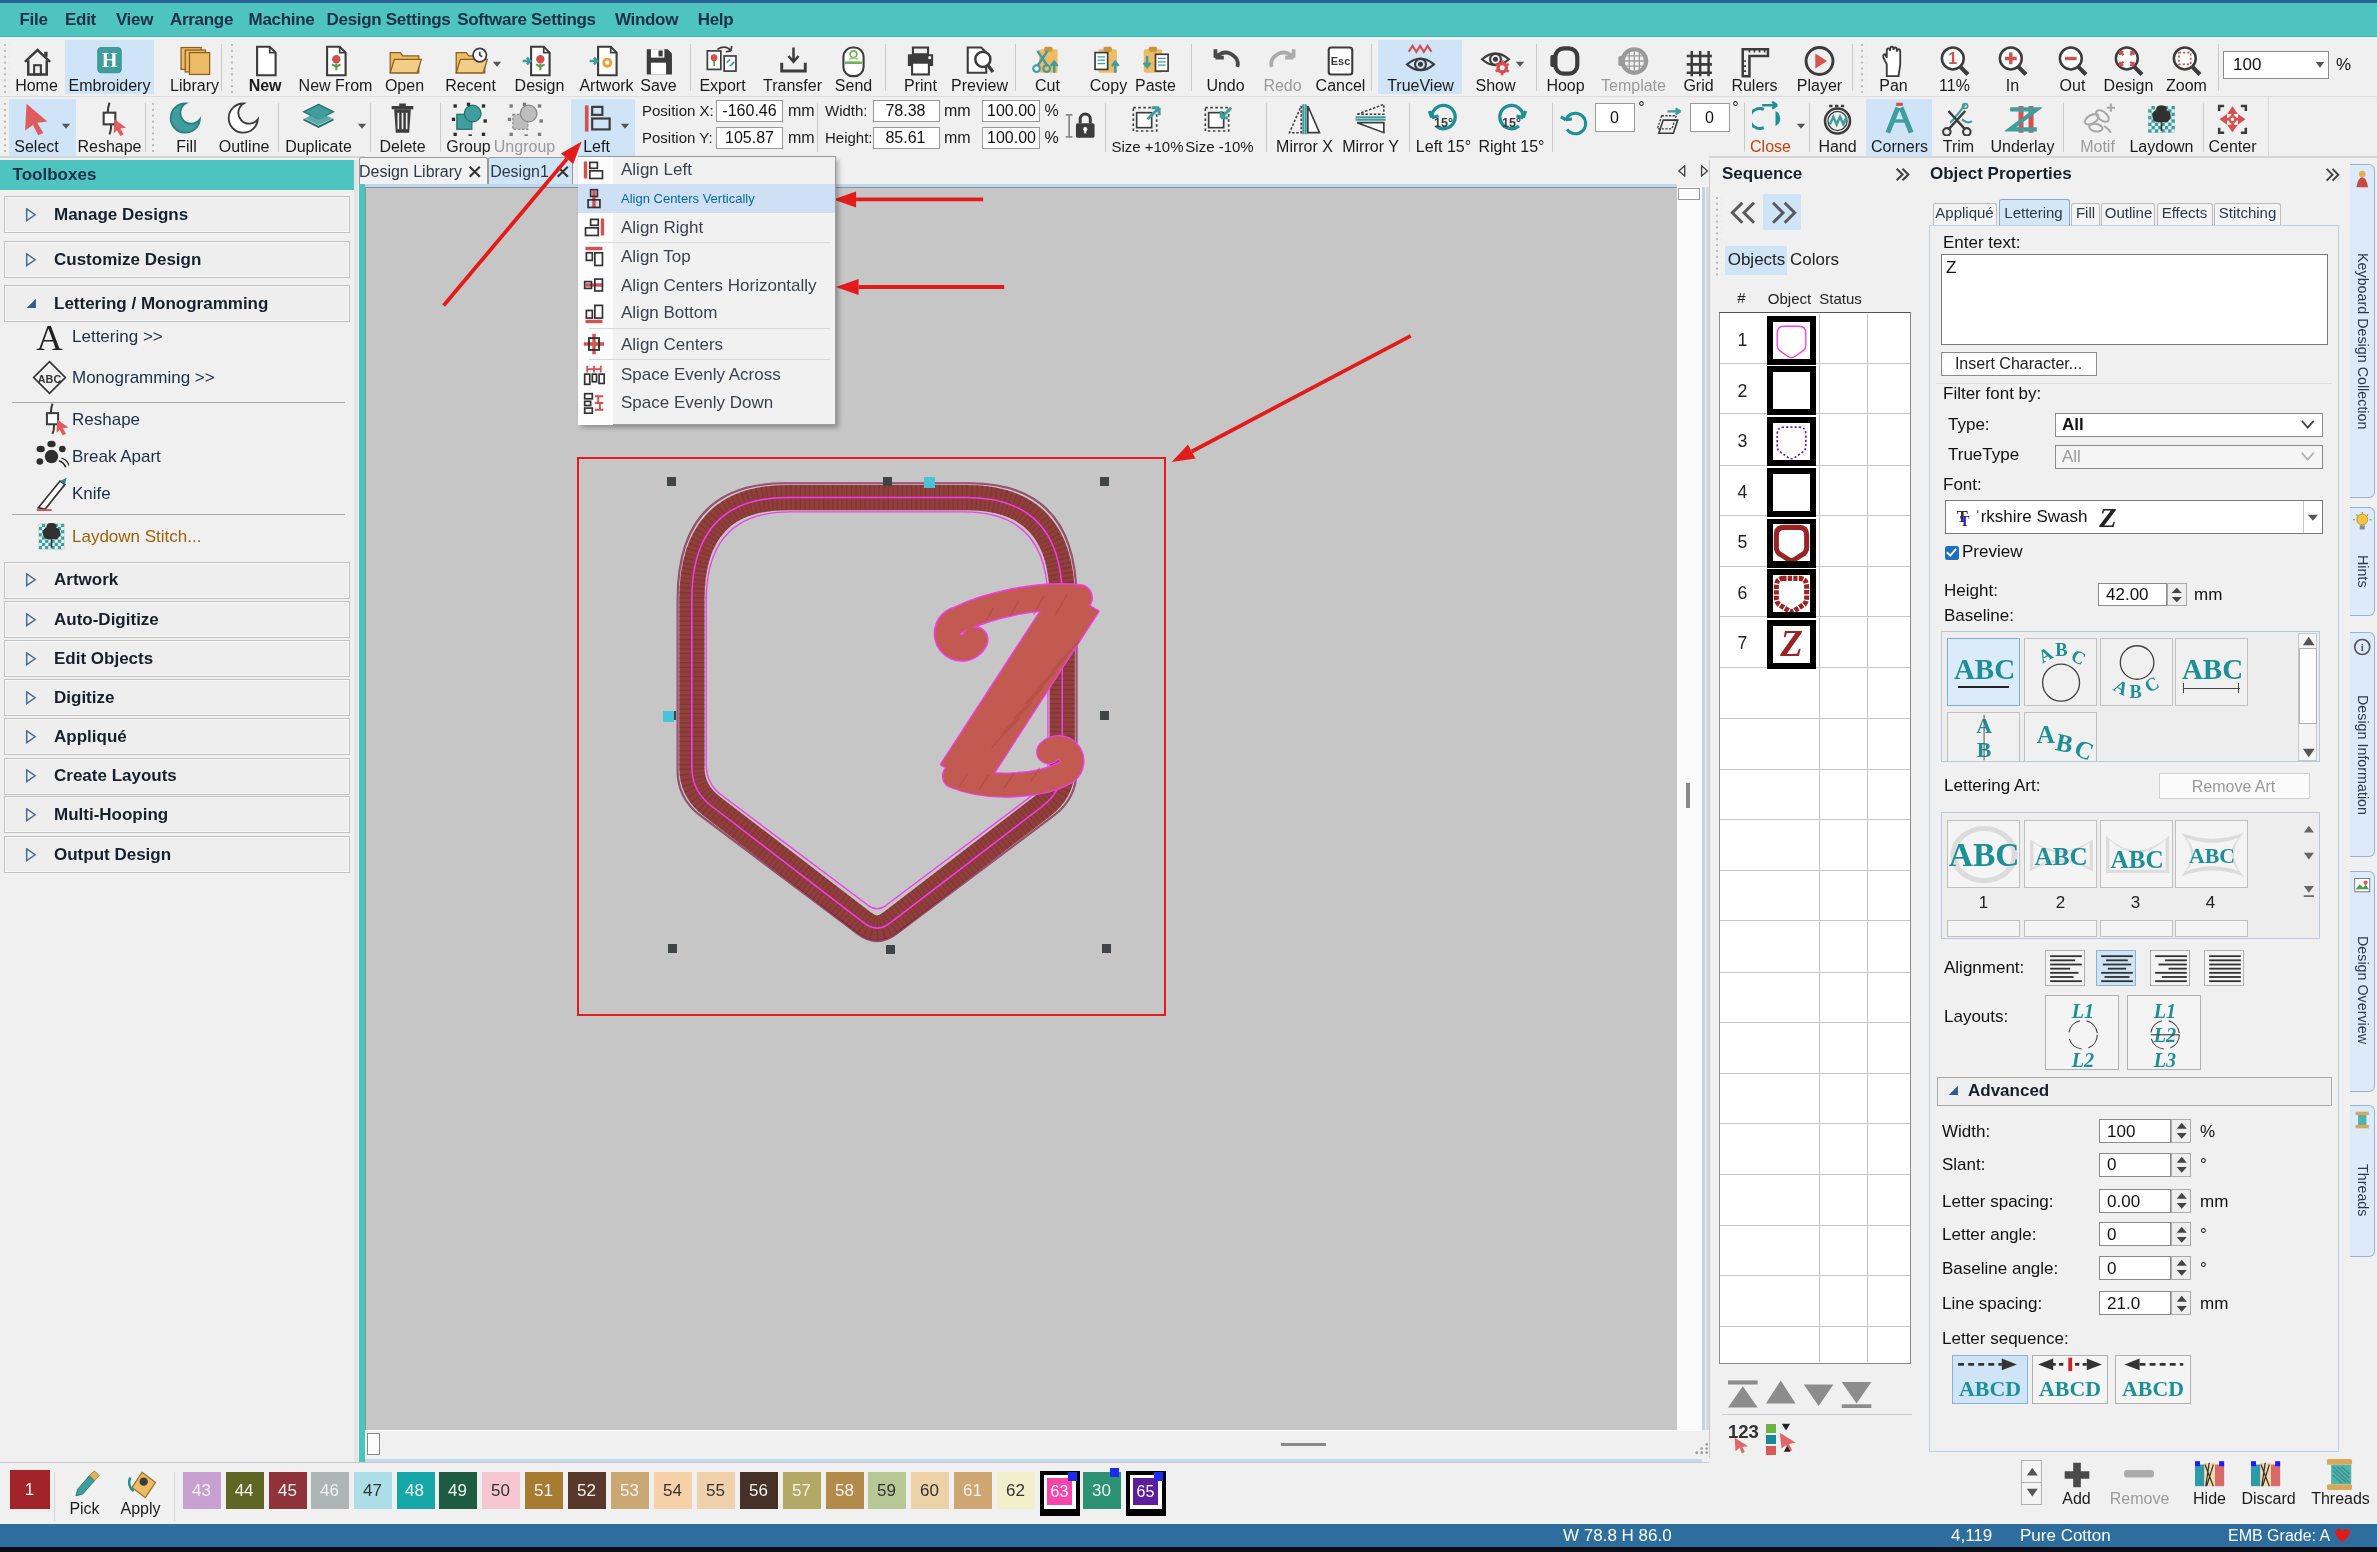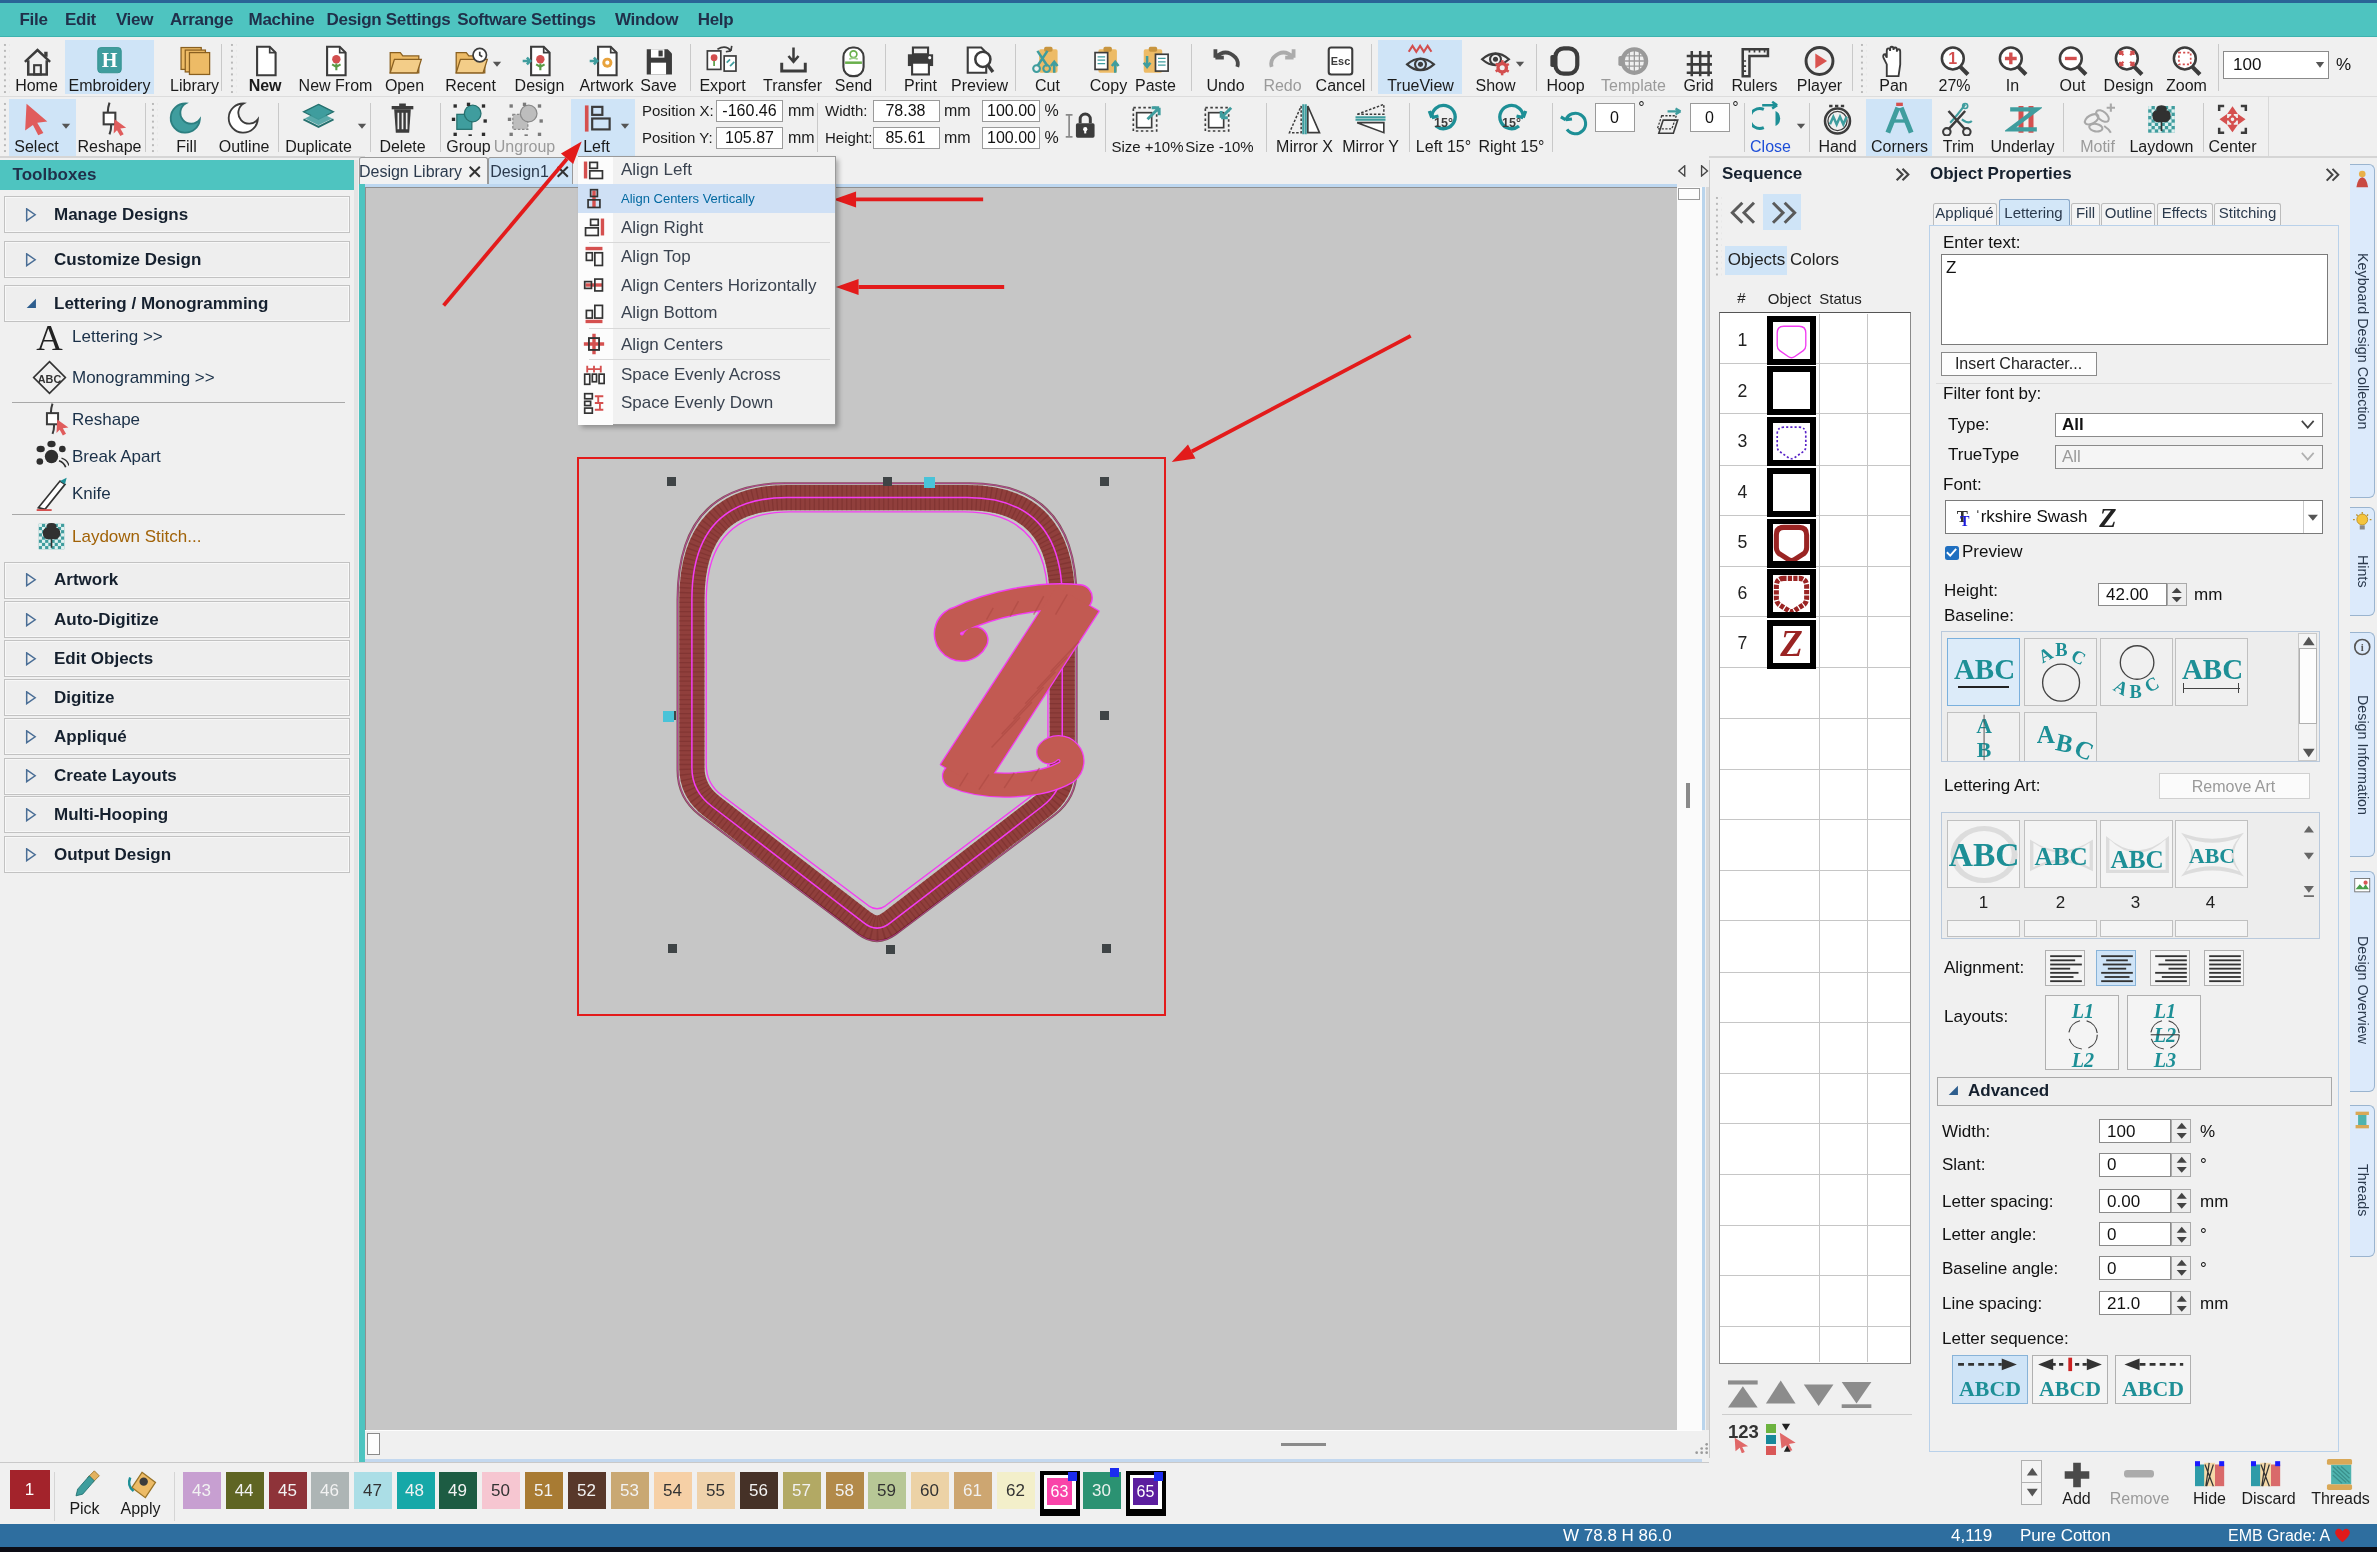--- a/index.html
+++ b/index.html
@@ -220,21 +220,21 @@
     <div style="position:absolute;left:1859px;top:42px;width:8.4px;height:51px;background-image:radial-gradient(circle,#b8b8b8 1.1px,transparent 1.2px);background-size:5.9px 5.9px"></div>
     <svg style="position:absolute;left:1875px;top:44px" width="37" height="34" viewBox="0 0 44 40">
       <path d="M14 38 L14 24 L10 16 Q9 12 12 12 L14 16 V8 Q14 5 16 5 Q18 5 18 8 V6 Q18 3 20 3 Q22 3 22 6 V7 Q22 4 24 4 Q26 4 26 7 V9 Q26 6 28 6 Q30 6 30 9 V24 L28 38 Z" fill="#fff" stroke="#3c3c3c" stroke-width="2.2"></path>
     </svg>
     <div style="position:absolute;left:1641px;top:74px;width:505px;height:23px;line-height:23px;text-align:center;font-size:16px;color:#1b1b1b;font-weight:400;">Pan</div>
     <svg style="position:absolute;left:1936px;top:44px" width="37" height="34" viewBox="0 0 44 40">
       <circle cx="20" cy="17" r="13" fill="#fff" stroke="#3c3c3c" stroke-width="3"></circle>
       <path d="M29 27 L38 36" stroke="#3c3c3c" stroke-width="5"></path>
       <text x="20" y="24" font-size="19" font-weight="bold" fill="#d34f4f" text-anchor="middle">1</text>
     </svg>
-    <div style="position:absolute;left:1702px;top:74px;width:505px;height:23px;line-height:23px;text-align:center;font-size:16px;color:#1b1b1b;font-weight:400;">27%</div>
+    <div style="position:absolute;left:1702px;top:74px;width:505px;height:23px;line-height:23px;text-align:center;font-size:16px;color:#1b1b1b;font-weight:400;">11%</div>
     <svg style="position:absolute;left:1994px;top:44px" width="37" height="34" viewBox="0 0 44 40">
       <circle cx="20" cy="17" r="13" fill="#fff" stroke="#3c3c3c" stroke-width="3"></circle>
       <path d="M29 27 L38 36" stroke="#3c3c3c" stroke-width="5"></path>
       <path d="M13 17 H27 M20 10 V24" stroke="#d34f4f" stroke-width="4"></path>
     </svg>
     <div style="position:absolute;left:1760px;top:74px;width:505px;height:23px;line-height:23px;text-align:center;font-size:16px;color:#1b1b1b;font-weight:400;">In</div>
     <svg style="position:absolute;left:2054px;top:44px" width="37" height="34" viewBox="0 0 44 40">
       <circle cx="20" cy="17" r="13" fill="#fff" stroke="#3c3c3c" stroke-width="3"></circle>
       <path d="M29 27 L38 36" stroke="#3c3c3c" stroke-width="5"></path>
       <path d="M13 17 H27" stroke="#d34f4f" stroke-width="4"></path>
@@ -425,21 +425,21 @@
     </svg>
     <div style="position:absolute;left:1690px;top:103px;width:40px;height:29px;background:#fff;border:0.8px solid #9a9a9a"></div>
     <div style="position:absolute;left:1457px;top:106px;width:505px;height:23px;line-height:23px;text-align:center;font-size:16px;color:#111;font-weight:400;">0</div>
     <div style="position:absolute;left:1483px;top:96px;width:505px;height:23px;line-height:23px;text-align:center;font-size:16px;color:#1b1b1b;font-weight:400;">°</div>
     <div style="position:absolute;left:1744px;top:103px;width:0.8px;height:49px;background:#c9c9c9"></div>
     <svg style="position:absolute;left:1752px;top:101px" width="37" height="35" viewBox="0 0 44 42">
       <path d="M14 10 A 12 12 0 1 0 14 32" stroke="#1d8f96" stroke-width="3.5" fill="none"></path>
       <path d="M28 12 A 10 10 0 0 1 28 30 Z" fill="#1d8f96"></path>
       <path d="M12 5 H30 M30 5 l-6 -4 M30 5 l-6 4" stroke="#1d8f96" stroke-width="3" fill="none"></path>
     </svg>
-    <div style="position:absolute;left:1518px;top:135px;width:505px;height:23px;line-height:23px;text-align:center;font-size:16px;color:#1d4ed8;font-weight:400;">Close</div>
+    <div style="position:absolute;left:1518px;top:135px;width:505px;height:23px;line-height:23px;text-align:center;font-size:16px;color:#c2410c;font-weight:400;">Close</div>
     <svg style="position:absolute;left:1796px;top:123px" width="10" height="6.7" viewBox="0 0 12 8">
       <path d="M1 1 L6 7 L11 1" fill="#555"></path>
     </svg>
     <div style="position:absolute;left:1809px;top:103px;width:0.8px;height:49px;background:#c9c9c9"></div>
     <svg style="position:absolute;left:1819px;top:101px" width="37" height="35" viewBox="0 0 44 42">
       <circle cx="22" cy="24" r="15" fill="none" stroke="#3c3c3c" stroke-width="3"></circle>
       <circle cx="22" cy="24" r="11.5" fill="none" stroke="#3c3c3c" stroke-width="1.5"></circle>
       <path d="M13 28 l4 -9 4 9 4 -9 4 9 4 -9" stroke="#3f9d9e" stroke-width="3" fill="none"></path>
       <path d="M12 6 h4 m3 0 h4 m3 0 h4" stroke="#3c3c3c" stroke-width="3"></path>
     </svg>

